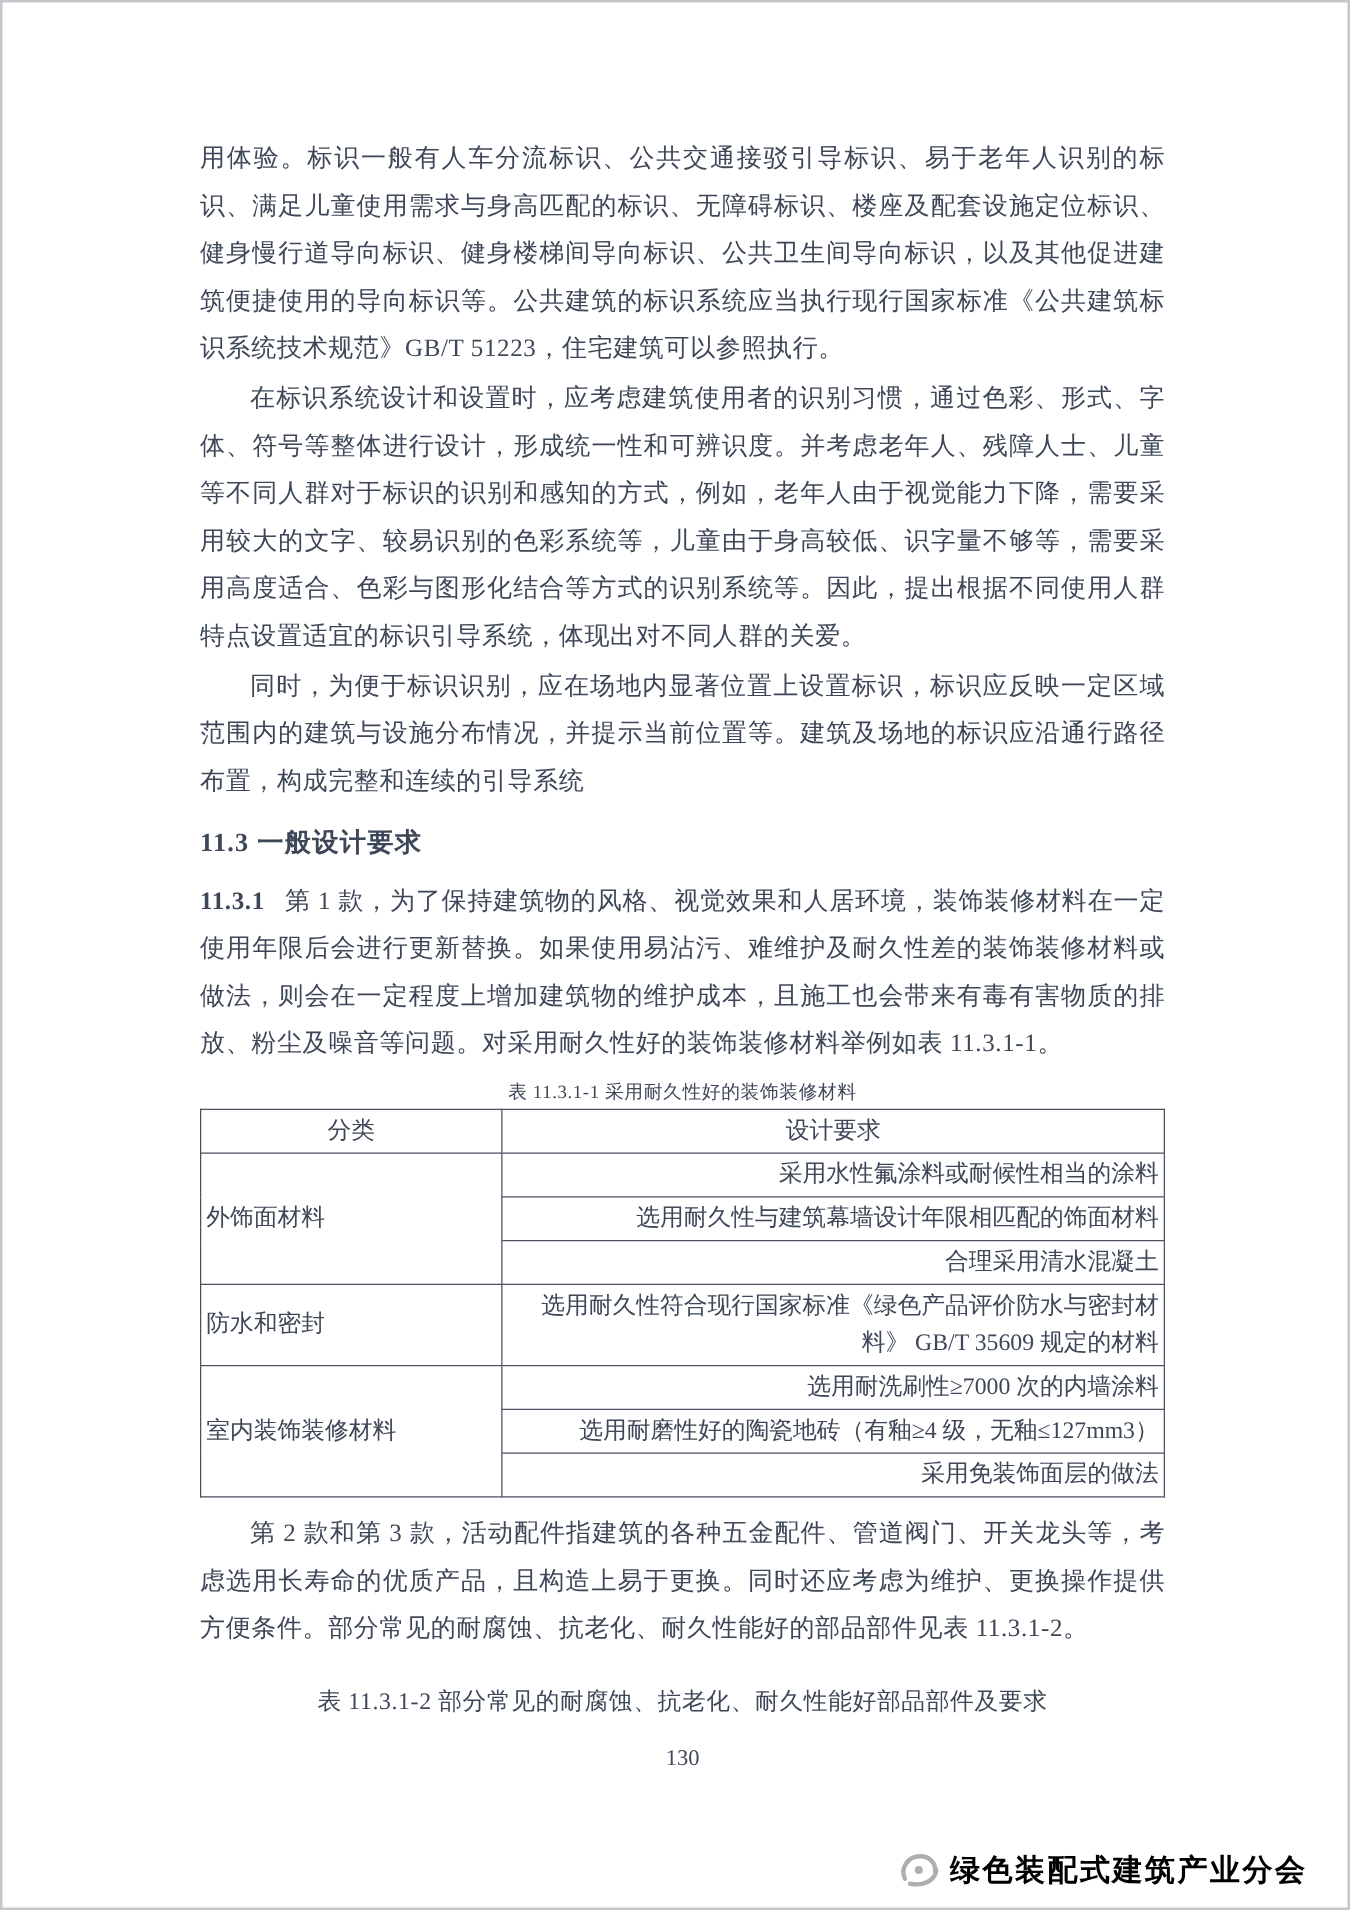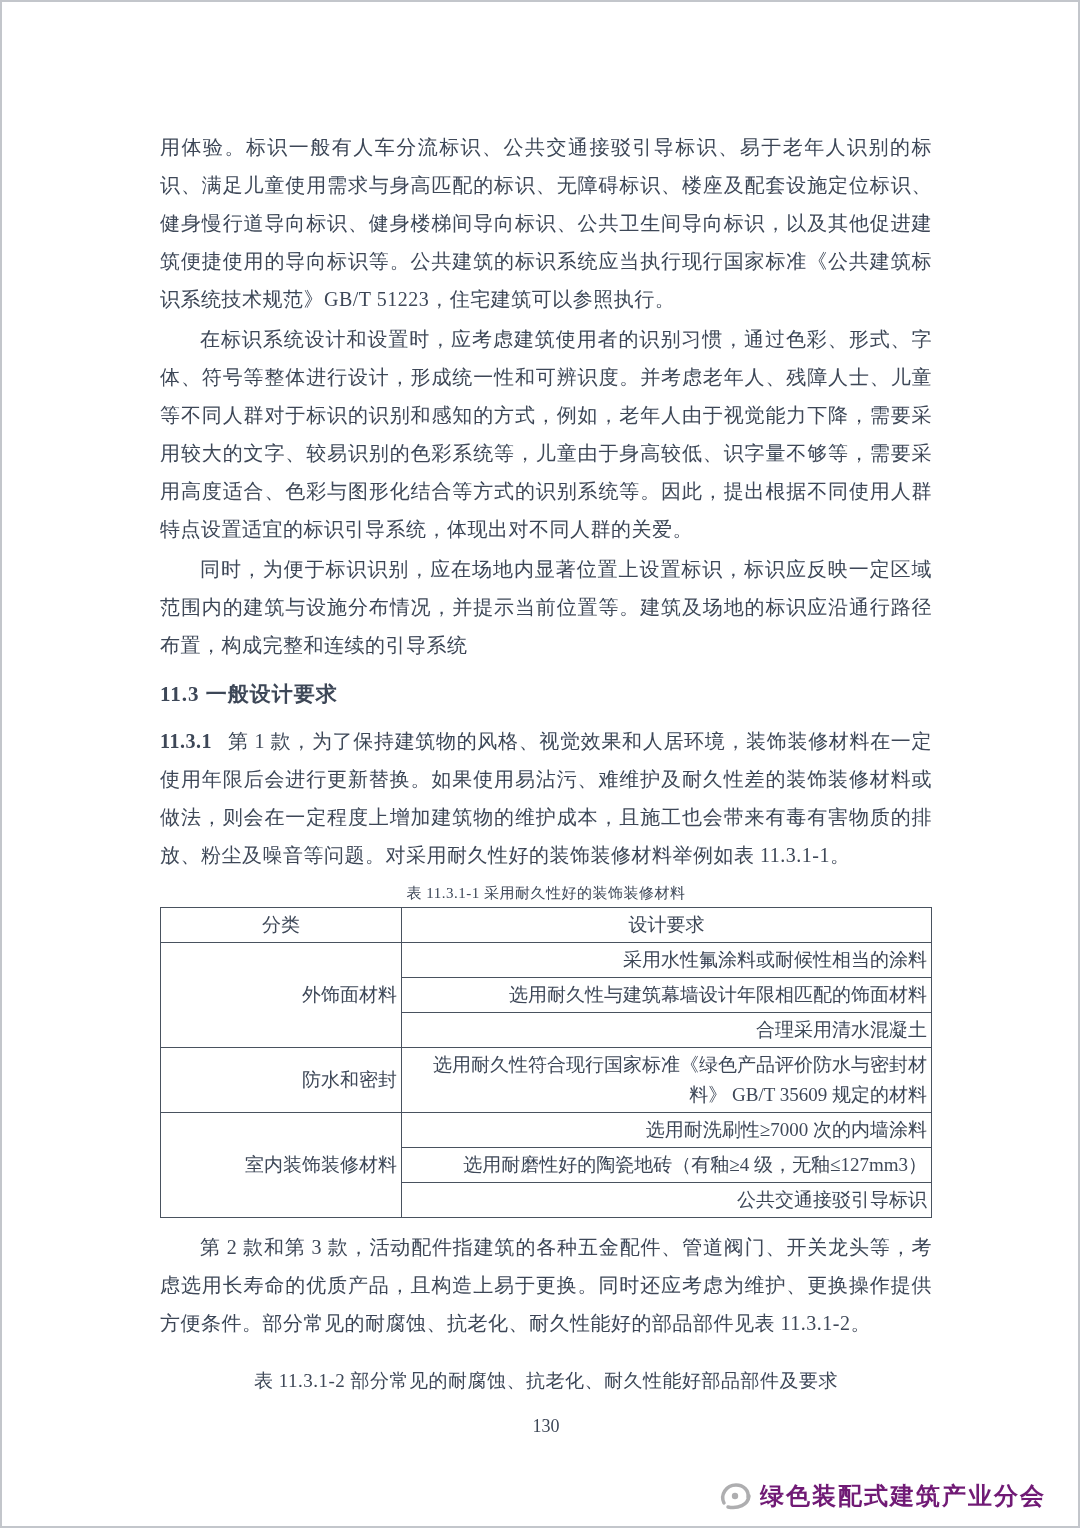--- a/index.html
+++ b/index.html
@@ -11,21 +11,21 @@
     position:relative;
     overflow:hidden;
   }
   .page-frame {
     position:absolute; inset:0;
     border:2px solid #c3c6cb;
     pointer-events:none;
   }
   .content {
     position:absolute;
-    left:160px; top:128px;
+    left:160px; top:108px;
     width:772px;
   }
   p.doc {
     font-size:20px;
     line-height:38px;
     text-align:justify;
     margin:0 0 2px 0;
     letter-spacing:0.5px;
   }
   p.indent { text-indent:2em; }
@@ -54,21 +54,21 @@
     margin:2px 0 10px 0;
   }
   table.materials th, table.materials td {
     border:1.5px solid #49525f;
     padding:2px 4px;
     line-height:30px;
     font-weight:normal;
   }
   table.materials th { text-align:center; }
   table.materials td.cat {
-    text-align:right;
+    text-align:left;
     width:232px;
     vertical-align:middle;
   }
   table.materials td.req { text-align:right; }
   .bottom-caption {
     font-size:19px;
     text-align:center;
     margin-top:26px;
     letter-spacing:0.5px;
   }
@@ -76,21 +76,21 @@
     font-size:18px;
     text-align:center;
     margin-top:22px;
   }
   .watermark {
     position:absolute;
     right:34px; bottom:16px;
     display:flex;
     align-items:center;
     gap:8px;
-    color:#701a75;
+    color:#000000;
     font-family:"Liberation Sans","DejaVu Sans",sans-serif;
     font-weight:bold;
     font-size:24px;
     letter-spacing:2px;
   }
   .watermark svg { display:block; }
 </style>
 </head>
 <body>
 
@@ -131,21 +131,21 @@
         <td class="req">选用耐久性符合现行国家标准《绿色产品评价防水与密封材料》  GB/T 35609 规定的材料</td>
       </tr>
       <tr>
         <td class="cat" rowspan="3">室内装饰装修材料</td>
         <td class="req">选用耐洗刷性≥7000 次的内墙涂料</td>
       </tr>
       <tr>
         <td class="req">选用耐磨性好的陶瓷地砖（有釉≥4 级，无釉≤127mm3）</td>
       </tr>
       <tr>
-        <td class="req">公共交通接驳引导标识</td>
+        <td class="req">采用免装饰面层的做法</td>
       </tr>
     </tbody>
   </table>
 
   <p class="doc indent">第 2 款和第 3 款，活动配件指建筑的各种五金配件、管道阀门、开关龙头等，考虑选用长寿命的优质产品，且构造上易于更换。同时还应考虑为维护、更换操作提供方便条件。部分常见的耐腐蚀、抗老化、耐久性能好的部品部件见表 11.3.1-2。</p>
 
   <div class="bottom-caption">表 11.3.1-2 部分常见的耐腐蚀、抗老化、耐久性能好部品部件及要求</div>
 
   <div class="page-number">130</div>
 

